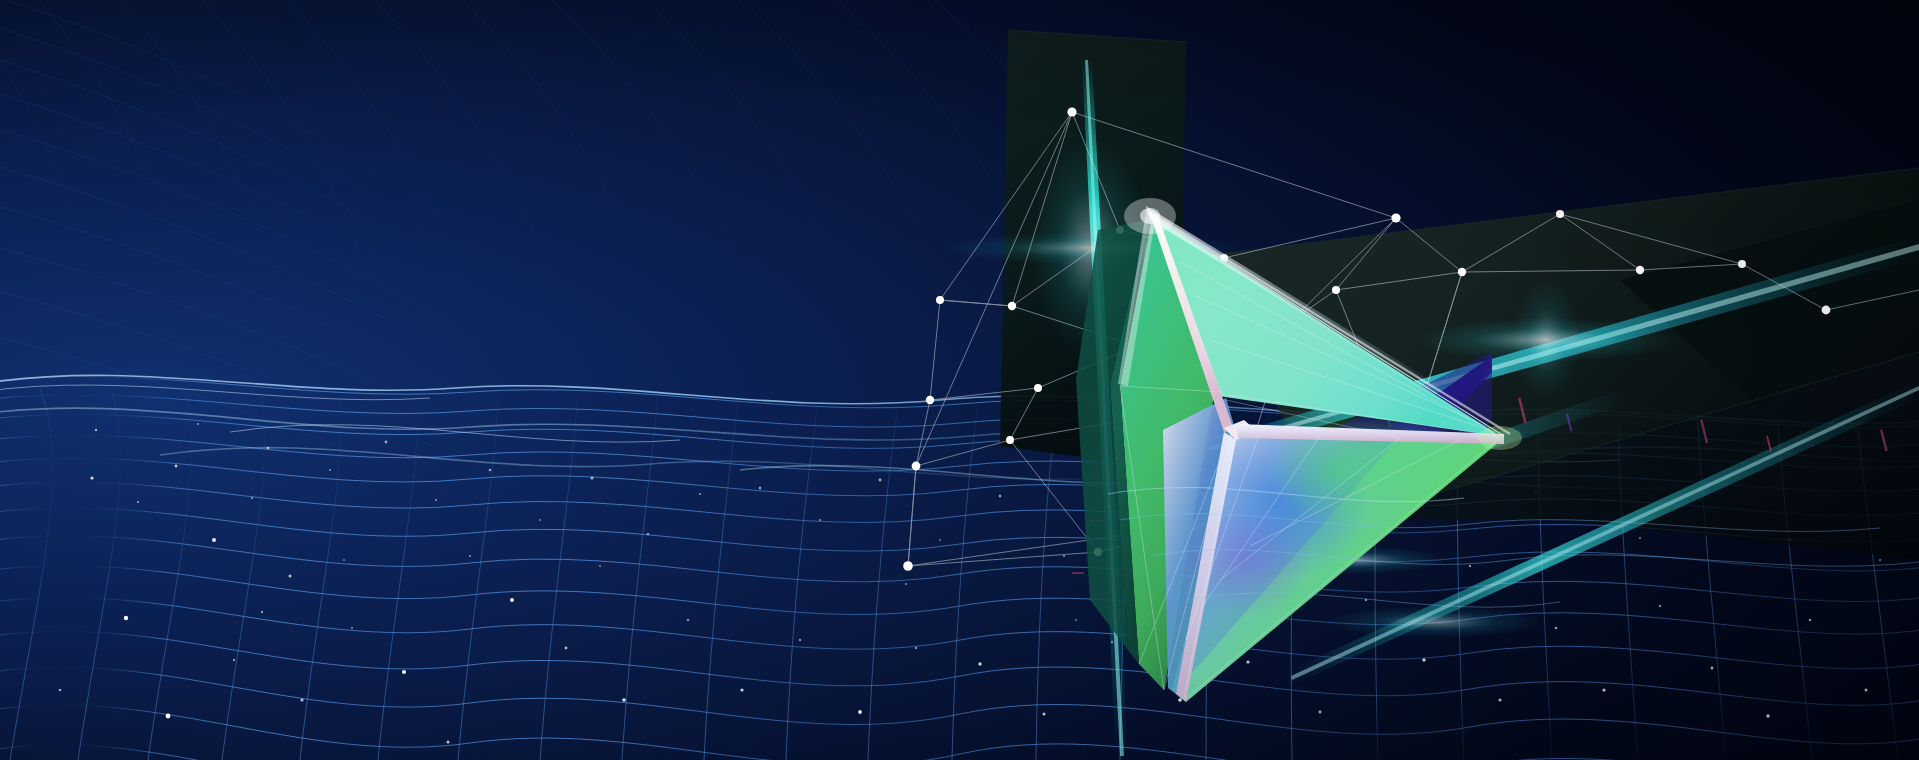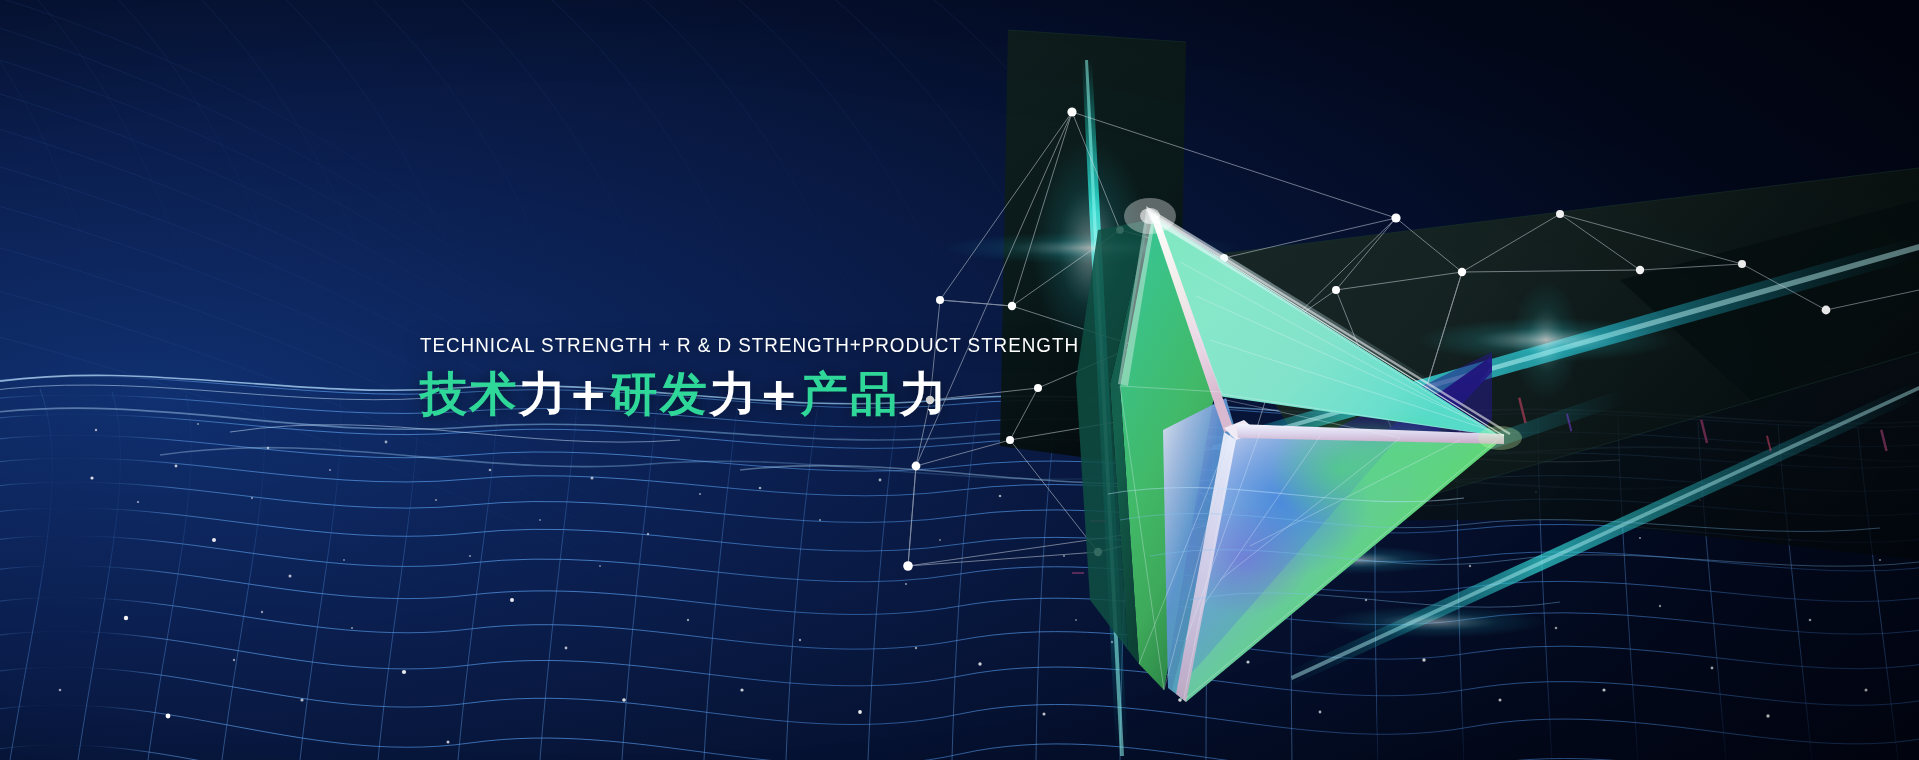--- a/index.html
+++ b/index.html
@@ -589,20 +589,14 @@
     </g>
     <g fill="none" stroke="#bfe4ff" stroke-width="1.2" opacity=".45">
       <path d="M1108,494 C 1230,472 1336,514 1464,498"></path>
     </g>
   </svg>
 
   <div class="layer" style="background:
          radial-gradient(130% 110% at 30% 55%, rgba(0,0,0,0) 40%, rgba(0,0,0,.30) 78%, rgba(0,0,0,.55) 100%);">
   </div>
 
-  <div id="copy">
-    <div id="eng-line">TECHNICAL STRENGTH + R &amp; D STRENGTH+PRODUCT STRENGTH</div>
-    <div id="cn-line">
-      <span class="seg g">技术</span><span class="seg w">力</span><span class="seg w">+</span><span class="seg g">研发</span><span class="seg w">力</span><span class="seg w">+</span><span class="seg g">产品</span><span class="seg w">力</span>
-    </div>
-  </div>
 
 </div>
 
 </body></html>

